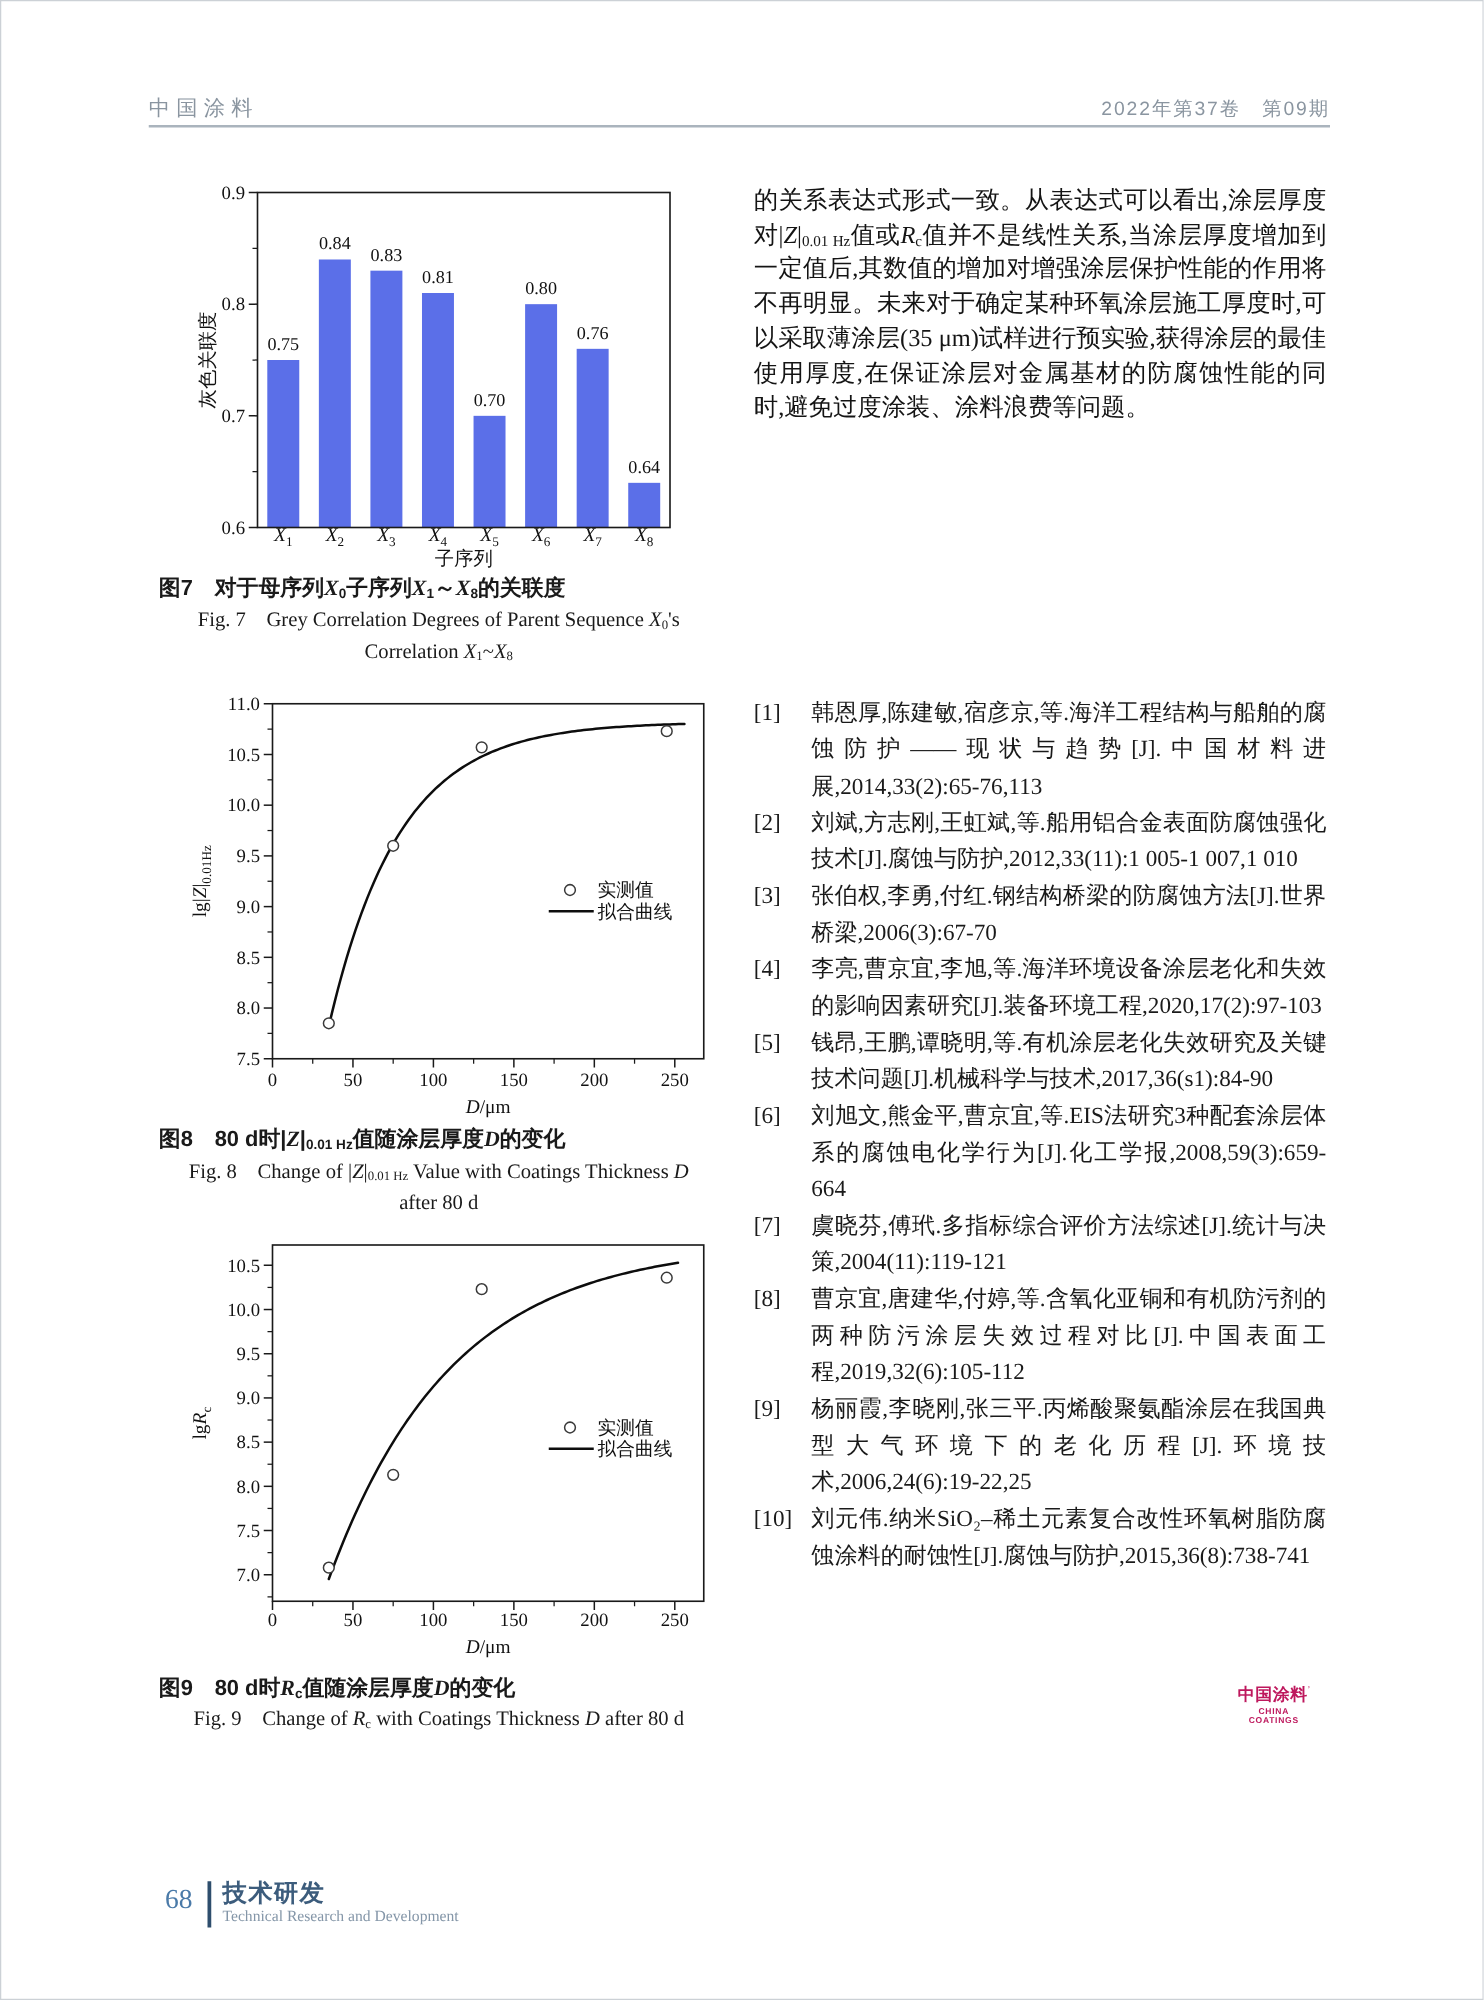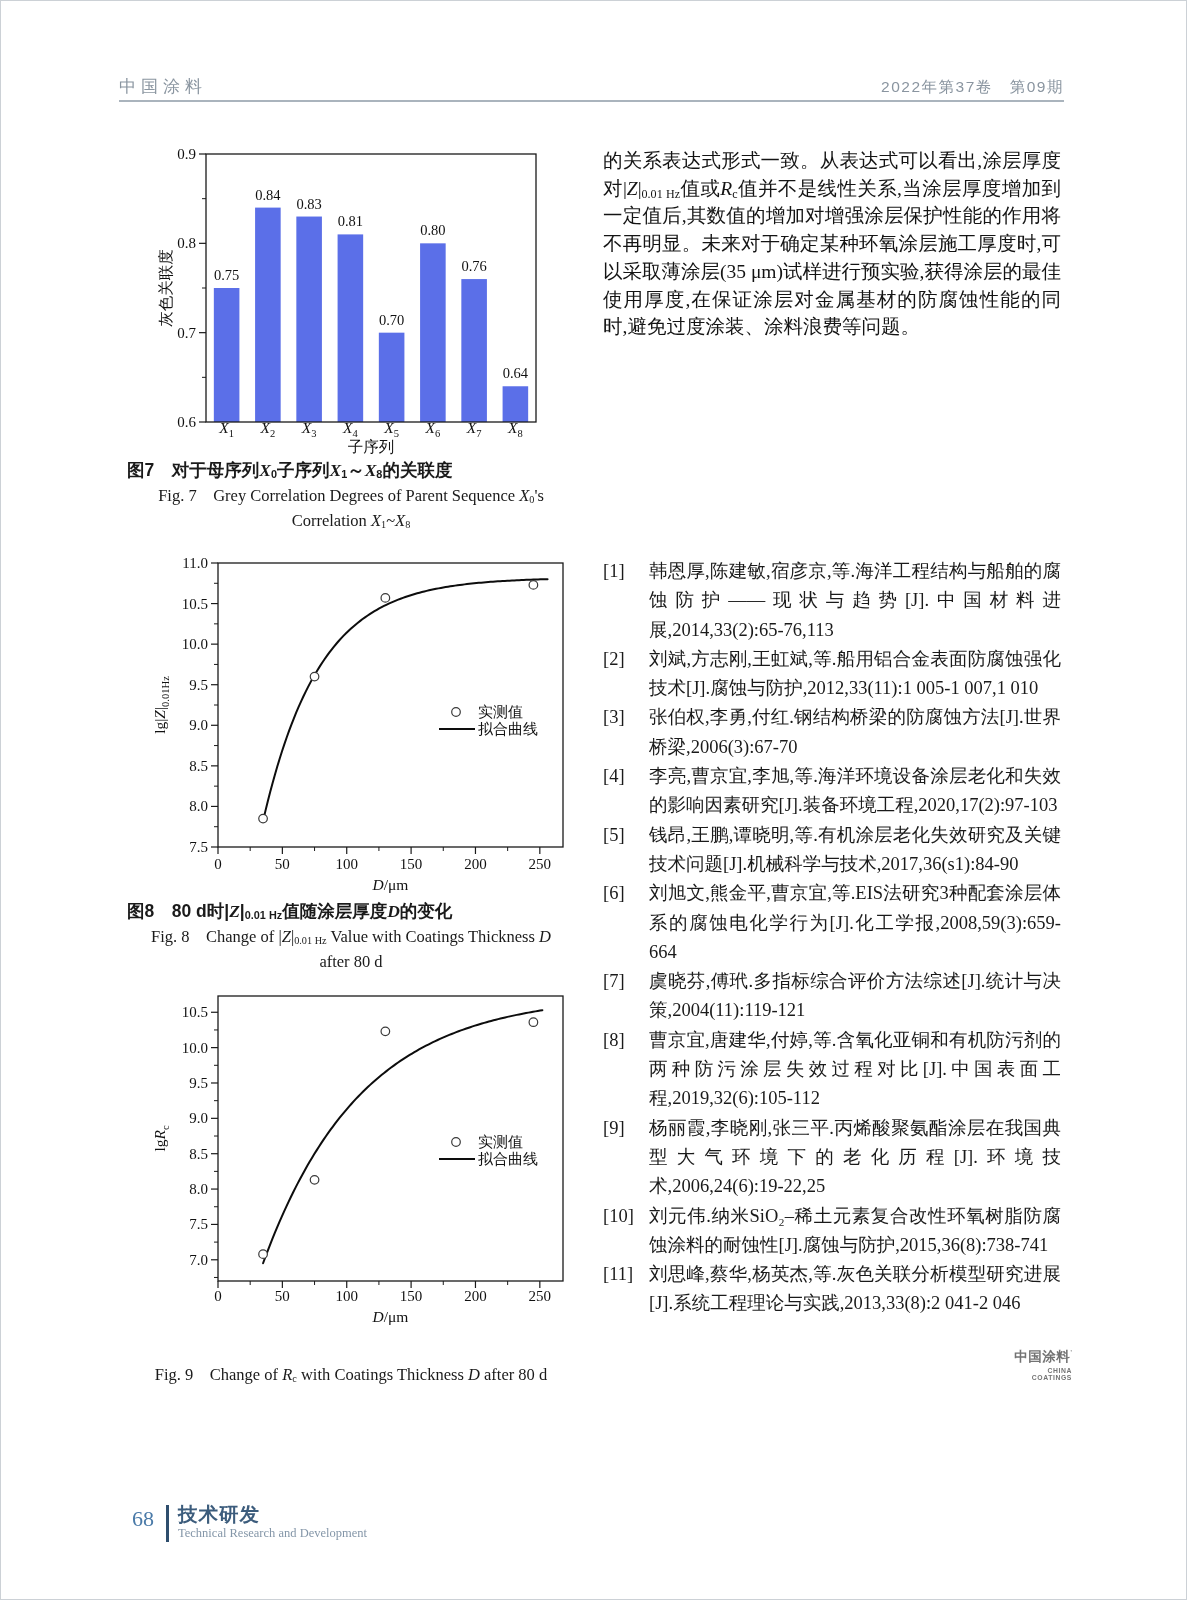--- a/index.html
+++ b/index.html
@@ -32,22 +32,22 @@
   .ref-num{position:absolute;left:0;top:0;}
 
   
   .page-number{left:131px;top:1505px;font-size:22px;color:#4a7aa8;}
   .footer-divider{left:165px;top:1504px;width:3px;height:37px;background:#2e4e6d;}
   .footer-cn{left:177px;top:1500px;font-family:"Liberation Sans",sans-serif;
              font-weight:700;font-size:19.5px;color:#3c5c7c;letter-spacing:1px;}
   .footer-en{left:177px;top:1525px;font-size:12.5px;color:#8496a8;}
 
   
-  .logo{left:985px;top:1346px;width:66px;text-align:right;color:#737373;
-        font-family:"Liberation Sans",sans-serif;margin-left:20px;}
+  .logo{left:985px;top:1346px;width:66px;text-align:center;color:#be185d;
+        font-family:"Liberation Sans",sans-serif;}
   .logo-cn{font-weight:700;font-size:13.5px;letter-spacing:0.5px;}
   .logo-mark{font-size:8px;vertical-align:super;}
   .logo-en{font-weight:700;font-size:6.8px;letter-spacing:0.6px;margin-top:1px;}
 
   svg text{user-select:none;}
 </style>
 </head>
 <body>
 
 <div id="page">
@@ -208,20 +208,21 @@
       <circle cx="183.54850746268656" cy="200.87096774193543" r="4.3" fill="#fff" stroke="#3a3a3a" stroke-width="1.2"></circle>
       <circle cx="254.3507462686567" cy="52.35980148883374" r="4.3" fill="#fff" stroke="#3a3a3a" stroke-width="1.2"></circle>
       <circle cx="402.39179104477614" cy="43.16625310173703" r="4.3" fill="#fff" stroke="#3a3a3a" stroke-width="1.2"></circle>
       <circle cx="325" cy="163" r="4.3" fill="#fff" stroke="#3a3a3a" stroke-width="1.2"></circle>
       <text x="347" y="168" text-anchor="start" font-size="15" font-family="&quot;Liberation Serif&quot;,&quot;DejaVu Serif&quot;,serif" fill="#111">实测值</text>
       <line x1="308" x2="344" y1="180" y2="180" stroke="#0d0d0d" stroke-width="2"></line>
       <text x="347" y="185" text-anchor="start" font-size="15" font-family="&quot;Liberation Serif&quot;,&quot;DejaVu Serif&quot;,serif" fill="#111">拟合曲线</text>
       <text x="259.5" y="343" text-anchor="middle" font-size="15.5" font-family="&quot;Liberation Serif&quot;,&quot;DejaVu Serif&quot;,serif" fill="#111"><tspan dy="0" font-size="15.5" font-style="italic">D</tspan><tspan dy="0" font-size="15.5">/μm</tspan></text>
       <text x="34" y="159.5" text-anchor="middle" font-size="15.5" font-family="&quot;Liberation Serif&quot;,&quot;DejaVu Serif&quot;,serif" fill="#111" transform="rotate(-90 34 159.5)"><tspan dy="0" font-size="15.5">lg</tspan><tspan dy="0" font-size="15.5" font-style="italic">R</tspan><tspan dy="4" font-size="10.540000000000001">c</tspan></text>
     </svg>
+  <div class="abs cap-cn" style="top:1337px;"><span>图9　80 d时</span><span class="it">R</span><span class="sub">c</span><span>值随涂层厚度</span><span class="it">D</span><span>的变化</span></div>
   <div class="abs cap-en" style="top:1363px;"><span>Fig. 9　Change of </span><span class="it">R</span><span class="sub">c</span><span> with Coatings Thickness </span><span class="it">D</span><span> after 80 d</span></div>
 
   <div class="abs para"><span>的关系表达式形式一致。从表达式可以看出,涂层厚度对|</span><span class="it">Z</span><span>|</span><span class="sub">0.01 Hz</span><span>值或</span><span class="it">R</span><span class="sub">c</span><span>值并不是线性关系,当涂层厚度增加到一定值后,其数值的增加对增强涂层保护性能的作用将不再明显。未来对于确定某种环氧涂层施工厚度时,可以采取薄涂层(35 μm)试样进行预实验,获得涂层的最佳使用厚度,在保证涂层对金属基材的防腐蚀性能的同时,避免过度涂装、涂料浪费等问题。</span></div>
 
 
   <div class="abs ref-list">
     <div class="ref-item">
       <span class="ref-num">[1]</span>
       <span class="ref-text">韩恩厚,陈建敏,宿彦京,等.海洋工程结构与船舶的腐蚀防护——现状与趋势[J].中国材料进展,2014,33(2):65-76,113</span>
     </div>
@@ -264,24 +265,20 @@
     <div class="ref-item">
       <span class="ref-num">[9]</span>
       <span class="ref-text">杨丽霞,李晓刚,张三平.丙烯酸聚氨酯涂层在我国典型大气环境下的老化历程[J].环境技术,2006,24(6):19-22,25</span>
     </div>
 
     <div class="ref-item">
       <span class="ref-num">[10]</span>
       <span class="ref-text">刘元伟.纳米SiO₂–稀土元素复合改性环氧树脂防腐蚀涂料的耐蚀性[J].腐蚀与防护,2015,36(8):738-741</span>
     </div>
 
-    <div class="ref-item">
-      <span class="ref-num">[11]</span>
-      <span class="ref-text">刘思峰,蔡华,杨英杰,等.灰色关联分析模型研究进展[J].系统工程理论与实践,2013,33(8):2 041-2 046</span>
-    </div>
   </div>
 
   <div class="abs logo">
     <div><span class="logo-cn">中国涂料</span><span class="logo-mark">’</span></div>
     <div class="logo-en">CHINA COATINGS</div>
   </div>
 
   <div class="abs page-number">68</div>
   <div class="abs footer-divider"></div>
   <div class="abs footer-cn">技术研发</div>

